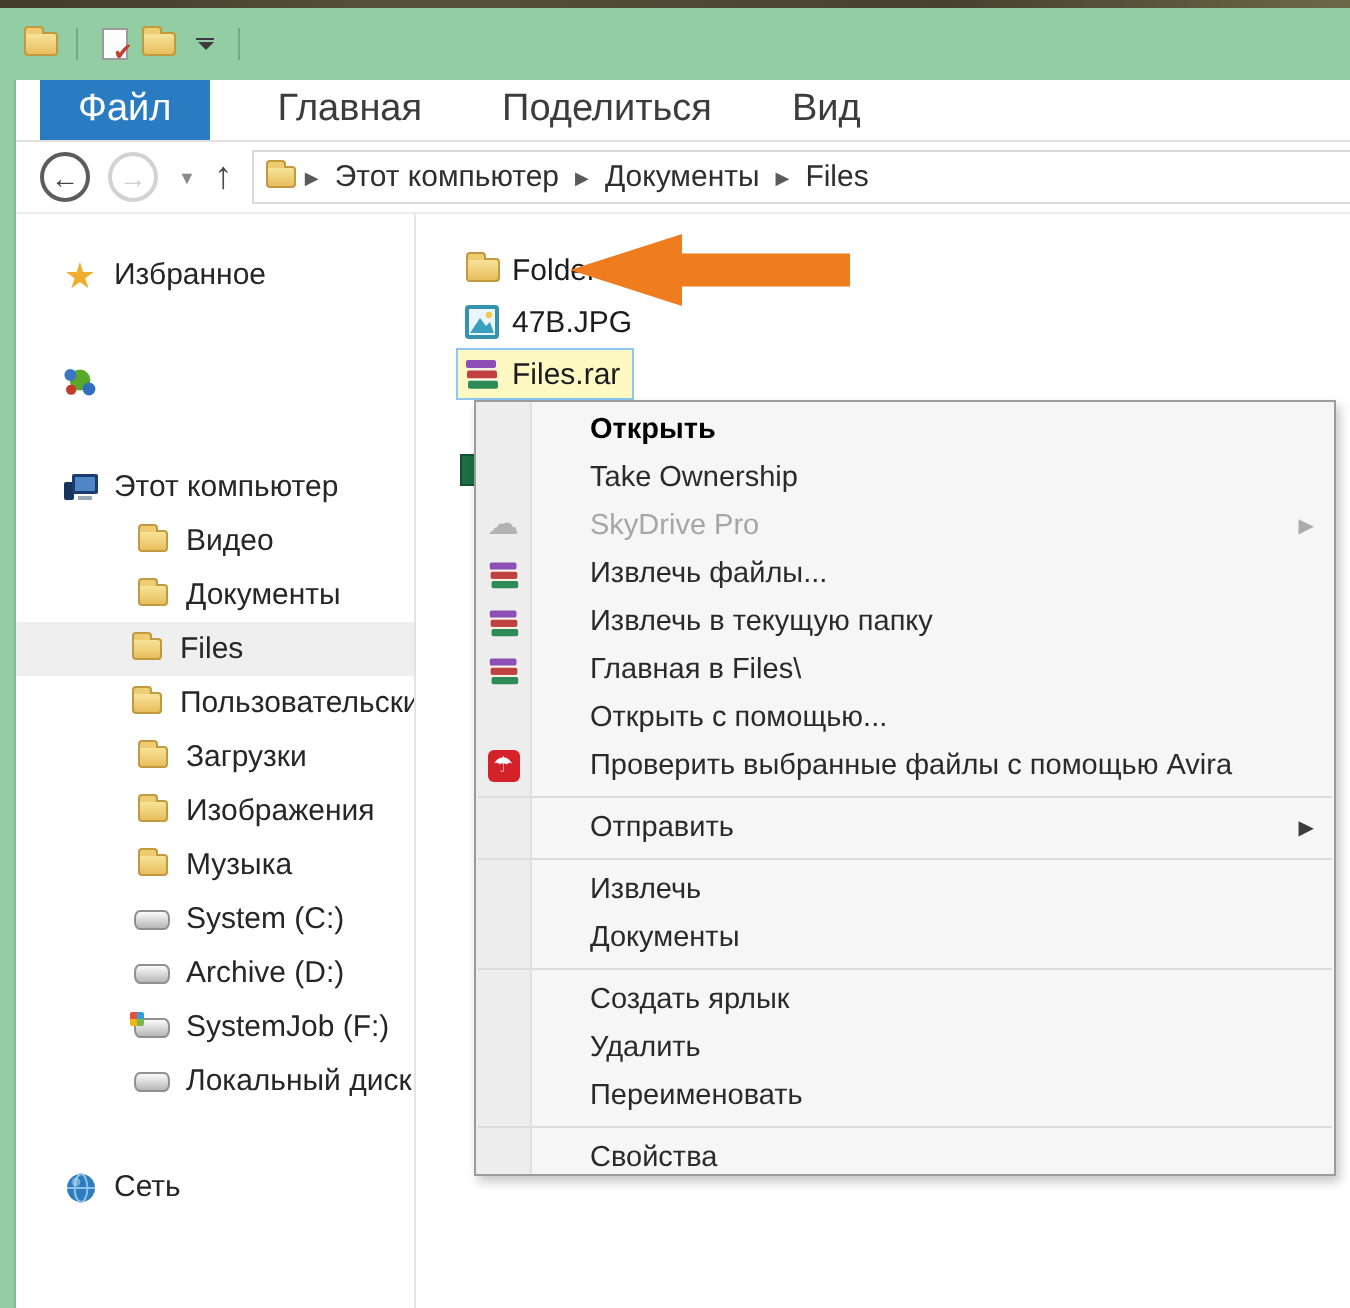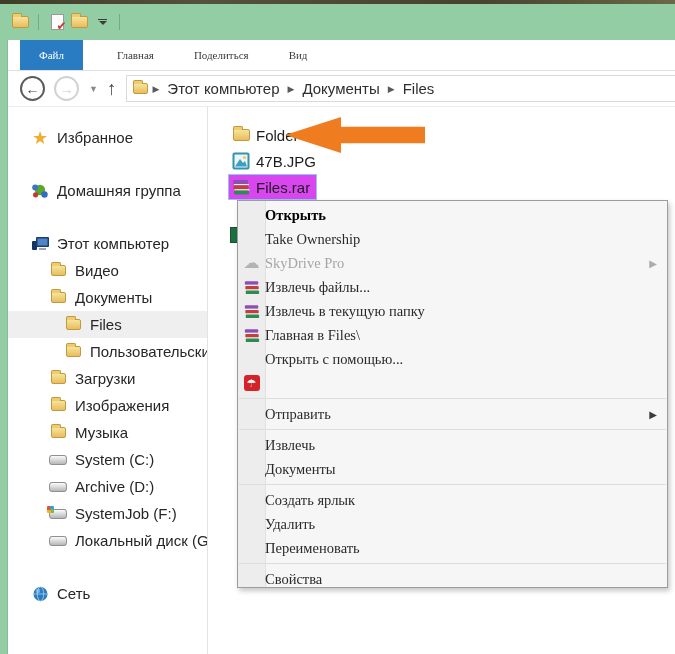--- a/index.html
+++ b/index.html
@@ -26,21 +26,21 @@
   
   .doc-ico { position:relative; width:13px; height:16px; background:#fdfdfd; border:1px solid #9a9a9a; }
   .doc-ico::after { content:"✔"; position:absolute; right:-4px; bottom:-4px; color:#c23b2e; font-size:12px; }
   .qat-drop { display:flex; flex-direction:column; align-items:center; margin-left:8px; }
   .qat-drop .bar { width:9px; height:1px; background:#3c3c3c; margin-bottom:1px; }
   .qat-drop .tri { width:0; height:0; border-left:4px solid transparent; border-right:4px solid transparent;
     border-top:4px solid #3c3c3c; }
   
   .tabbar { position:absolute; left:8px; top:40px; width:667px; height:31px; background:#fff;
     border-bottom:1px solid #e0e0e0; display:flex; align-items:stretch; padding-left:12px; }
-  .tab { display:flex; align-items:center; padding:0 20px; font-size:11px; color:#3c3c3c;font-family:Liberation Serif, serif; }
+  .tab { display:flex; align-items:center; padding:0 20px; font-size:19px; color:#3c3c3c; }
   .tab.file { background:#2a7cc2; color:#fff; padding:0 19px; }
   
   .navbar { position:absolute; left:8px; top:71px; width:667px; height:36px; background:#fff;
     border-bottom:1px solid #ededed; display:flex; align-items:center; padding-left:12px; }
   .navbtn { width:25px; height:25px; border-radius:50%; display:flex; align-items:center;
     justify-content:center; font-size:14px; font-weight:bold; }
   .navbtn.back { border:2px solid #5c5c5c; color:#444; }
   .navbtn.fwd  { border:2px solid #d2d2d2; color:#cfcfcf; margin-left:9px; }
   .nav-drop { color:#8a8a8a; font-size:9px; margin:0 9px 0 10px; }
   .nav-up { color:#4a4a4a; font-size:19px; line-height:1; margin-right:10px; }
@@ -48,52 +48,52 @@
     padding-left:6px; margin-right:-1px; background:#fff; }
   .crumb { font-size:15px; color:#2e2e2e; padding:0 4px; white-space:nowrap; }
   .crumb-sep { color:#5a5a5a; font-size:9px; padding:0 4px; }
   
   .content { position:absolute; left:8px; top:107px; width:667px; height:547px; display:flex; }
   .sidebar { width:200px; border-right:1px solid #e3e3e3; padding-top:17px; overflow:hidden; flex:none; }
   .side-item { display:flex; align-items:center; height:27px; font-size:15px; color:#262626;
     white-space:nowrap; overflow:hidden; }
   .side-item .ico { flex:none; display:flex; align-items:center; justify-content:center;
     width:20px; margin-right:7px; }
-  .lvl0 { padding-left:22px; } .lvl1 { padding-left:40px; } .lvl2 { padding-left:55px; }
+  .lvl0 { padding-left:22px; } .lvl1 { padding-left:58px; } .lvl2 { padding-left:55px; }
   .side-item.selected { background:#efefef; }
   .group-gap { margin-top:26px; }
   .star-ico { color:#f0ad2e; font-size:18px; line-height:1; }
   .disk-ico { width:18px; height:10px; border:1px solid #909090; border-radius:3px/4px;
     background:linear-gradient(#fbfbfb,#b7b7b7); position:relative; }
   .disk-ico.win::before { content:""; position:absolute; left:-3px; top:-4px; width:7px; height:7px;
     background:conic-gradient(#33a0da 0 25%, #7eb849 0 50%, #f6b517 0 75%, #e8503a 0); border-radius:1px; }
   
   .main { flex:1; position:relative; padding:15px 0 0 20px; }
   .file-row { display:inline-flex; align-items:center; height:26px; padding:0 6px 0 2px;
     font-size:15px; color:#1c1c1c; border:1px solid transparent; }
   .file-row .ico { display:flex; align-items:center; justify-content:center; width:20px; margin-right:5px; }
-  .file-row.selected { background:#d946ef; border:1px solid #8fc7f2; }
+  .file-row.selected { background:#fef9c3; border:1px solid #8fc7f2; }
   .file-list { display:flex; flex-direction:column; align-items:flex-start; }
   
   .callout-arrow { position:absolute; left:285px; top:117px; width:140px; height:36px; background:#f07c20;
     clip-path:polygon(0 50%, 40% 0, 40% 27%, 100% 27%, 100% 73%, 40% 73%, 40% 100%); z-index:5; }
   
   .hidden-file-sliver { position:absolute; left:230px; top:227px; width:8px; height:16px;
     background:#1e6e42; border:1px solid #14532f; z-index:1; }
   
   .context-menu { position:absolute; left:237px; top:200px; width:431px; height:388px;
     background:linear-gradient(to right,#ededed 0px,#ededed 27px,#f6f6f6 27px);
     border:1px solid #9c9c9c; box-shadow:2px 3px 5px rgba(0,0,0,.22); z-index:10;
     padding:2px 0; }
   .context-menu::before { content:""; position:absolute; left:27px; top:0; bottom:0; width:1px;
     background:#e0e0e0; }
   .menu-item { position:relative; display:flex; align-items:center; height:24px;
     font-size:14.5px; color:#2a2a2a; }
   .menu-item .mi-icon { width:27px; flex:none; display:flex; align-items:center; justify-content:center; }
-  .menu-item .mi-label { margin-left:0; white-space:nowrap;font-family:Liberation Serif, serif; }
+  .menu-item .mi-label { margin-left:30px; white-space:nowrap; }
   .menu-item.bold .mi-label { font-weight:bold; color:#000; }
   .menu-item.disabled { color:#a6a6a6; }
   .menu-item .mi-sub { position:absolute; right:10px; font-size:10px; color:#3c3c3c; }
   .menu-item.disabled .mi-sub { color:#ababab; }
   .menu-sep { height:1px; background:#dcdcdc; margin:3px 1px; }
   .cloud-ico { color:#b3b3b3; font-size:16px; line-height:1; }
   .avira-ico { width:16px; height:16px; background:#d3222a; border-radius:3px; display:flex;
     align-items:center; justify-content:center; color:#fff; font-size:11px; line-height:1; }
 </style>
 </head>
@@ -154,21 +154,20 @@
       </div>
       <div class="side-item lvl0 group-gap">
         <span class="ico">
           <svg width="18" height="16" viewBox="0 0 18 16">
               <circle cx="9" cy="7" r="5.2" fill="#59a829"></circle>
               <circle cx="4.2" cy="4.5" r="3" fill="#3b76c4"></circle>
               <circle cx="13.5" cy="11.5" r="3.2" fill="#2f6fbe"></circle>
               <circle cx="4.6" cy="11.8" r="2.6" fill="#c23b2e"></circle>
             </svg>
         </span>
-        <span>Домашняя группа</span>
       </div>
       <div class="side-item lvl0 group-gap">
         <span class="ico">
           <svg width="19" height="15" viewBox="0 0 19 15">
               <rect x="1" y="5" width="5" height="9" rx="1" fill="#16355f"></rect>
               <rect x="5" y="1" width="13" height="10" rx="1" fill="#1d3c6e"></rect>
               <rect x="6.5" y="2.5" width="10" height="7" fill="#4f86c8"></rect>
               <rect x="8" y="12" width="7" height="2" fill="#9aa7b8"></rect>
             </svg>
         </span>
@@ -345,20 +344,21 @@
       <span class="mi-label">Главная в Files\</span>
     </div>
     <div class="menu-item">
       <span class="mi-icon"></span>
       <span class="mi-label">Открыть с помощью...</span>
     </div>
     <div class="menu-item">
       <span class="mi-icon">
           <span class="avira-ico">☂</span>
         </span>
+      <span class="mi-label">Проверить выбранные файлы с помощью Avira</span>
     </div>
     <div class="menu-sep"></div>
     <div class="menu-item">
       <span class="mi-icon"></span>
       <span class="mi-label">Отправить</span>
       <span class="mi-sub">▶</span>
     </div>
     <div class="menu-sep"></div>
     <div class="menu-item">
       <span class="mi-icon"></span>

